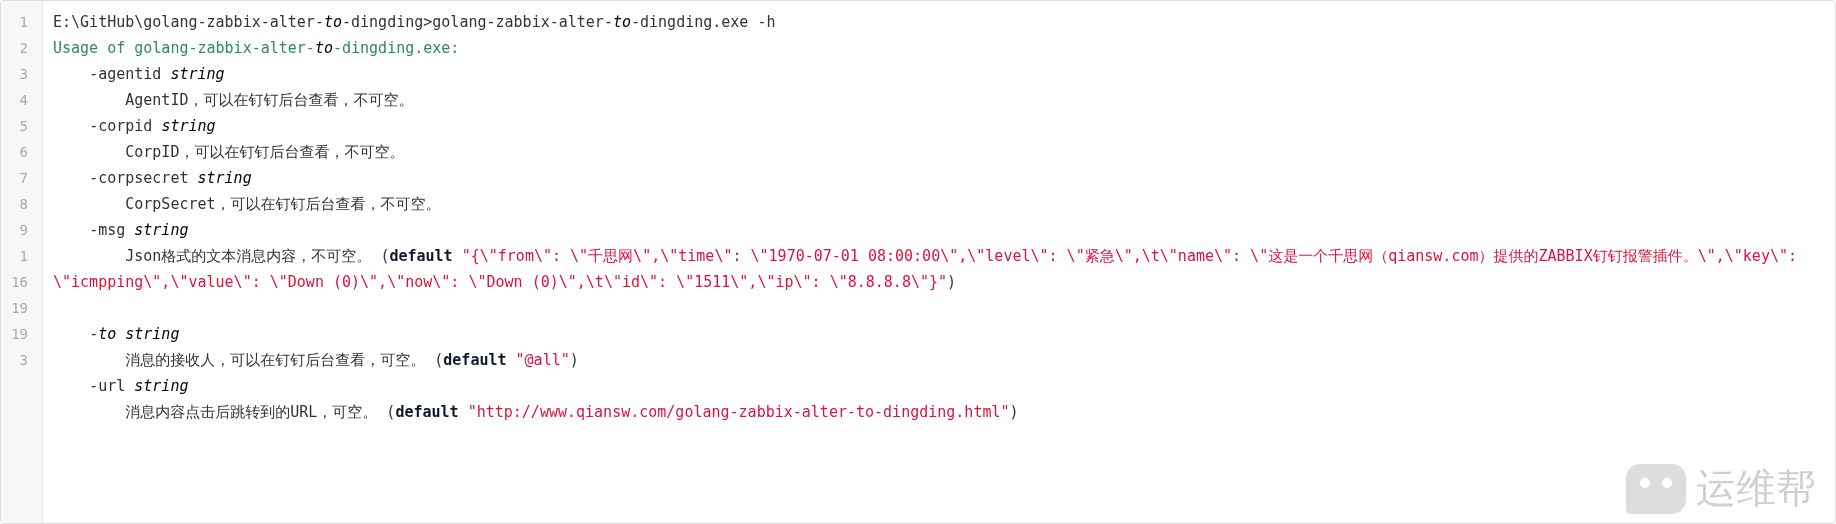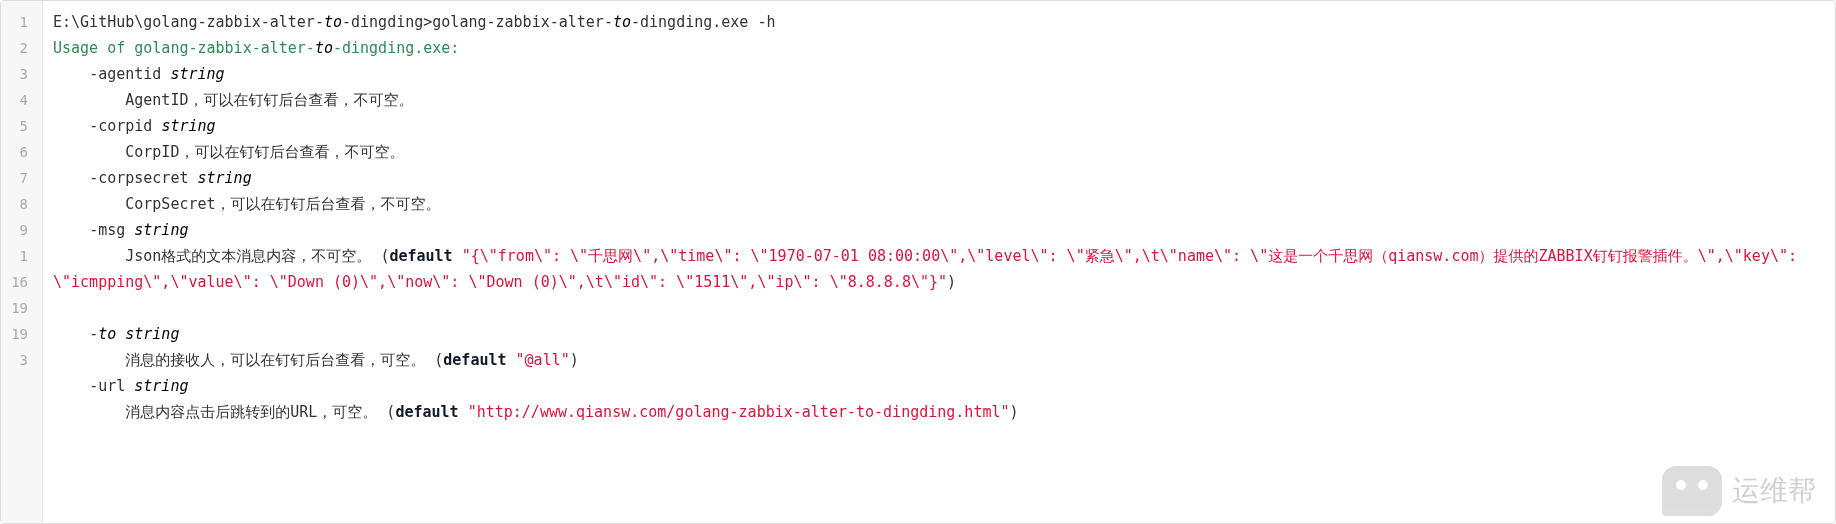--- a/index.html
+++ b/index.html
@@ -73,21 +73,21 @@
   position: absolute;
   width: 10px;
   height: 10px;
   background: #fff;
   border-radius: 50%;
   top: 14px;
 }
 .watermark .bubble::before { left: 14px; }
 .watermark .bubble::after { right: 14px; }
 .watermark .text {
-  font-size: 28px;
+  font-size: 40px;
   color: #555;
   font-family: sans-serif;
 }
 </style>
 </head>
 <body>
 
 <div class="code-container">
   <div class="gutter">
     <div class="ln">1</div>

